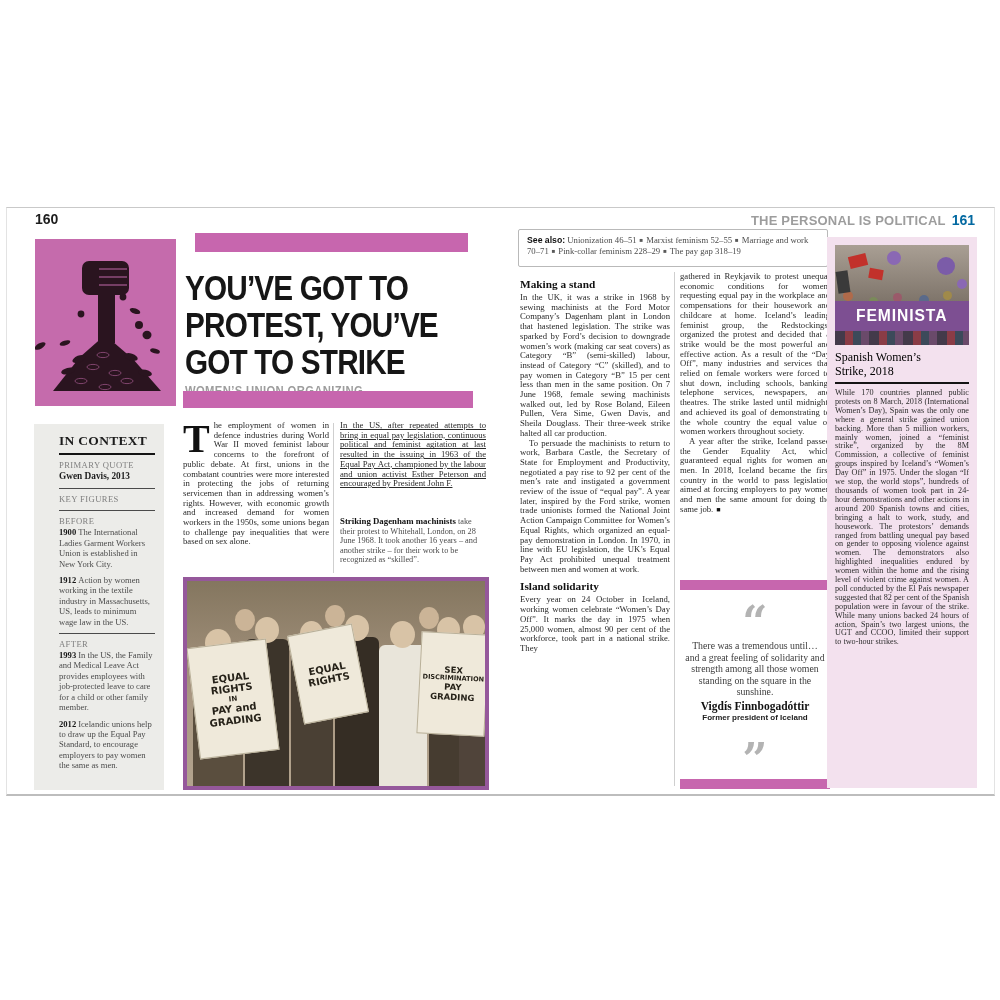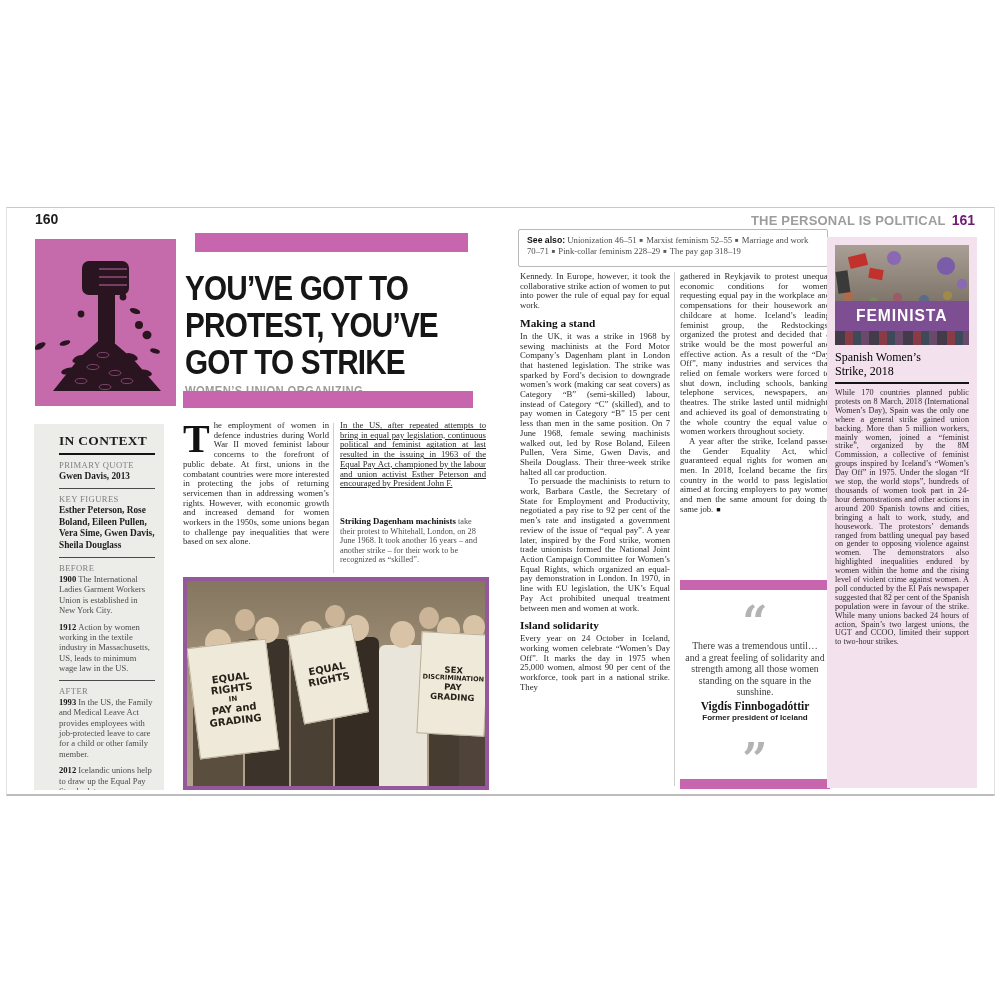--- a/index.html
+++ b/index.html
@@ -67,21 +67,21 @@
                 background:linear-gradient(#8d7e6b,#a4937c 55%,#8f markers 0);background:linear-gradient(#84765f,#a89681 55%,#b3a48e);}
   .head{position:absolute;border-radius:50%;background:#d8c3a6;}
   .coat{position:absolute;border-radius:6px 6px 0 0;background:#463c30;}
   .coat.light{background:#e9e5da;}
   .sign{position:absolute;background:#efe9da;border:1px solid #b9b099;color:#262219;
         font-family:"DejaVu Sans",sans-serif;font-weight:700;text-align:center;
         display:flex;flex-direction:column;justify-content:center;}
   .sign div{line-height:1.15;}
   
   .hdr-gray{font-family:"Liberation Sans",sans-serif;font-weight:700;font-size:13px;color:#9d9d9d;letter-spacing:.2px;}
-  .hdr-num{font-family:"Liberation Sans",sans-serif;font-weight:700;font-size:14px;color:#701a75;margin-left:6px;text-align:right;}
+  .hdr-num{font-family:"Liberation Sans",sans-serif;font-weight:700;font-size:14px;color:#0369a1;margin-left:6px;text-align:right;}
 </style>
 </head>
 <body>
 
 <div id="stage">
   <div id="spread"></div>
 
   <div class="abs pagenum" style="left:35px;top:211px;">160</div>
 
   <div class="abs" style="left:35px;top:239px;width:141px;height:167px;">
@@ -130,21 +130,20 @@
   </div>
   <div class="abs bar" style="left:183px;top:391px;width:290px;height:17px;"></div>
 
   <div id="incontext" class="abs" style="left:34px;top:424px;width:130px;height:366px;">
     <h2>IN CONTEXT</h2>
     <div class="ic-rule-heavy"></div>
     <div class="ic-label">PRIMARY QUOTE</div>
     <div class="ic-strong">Gwen Davis, 2013</div>
     <div class="ic-rule"></div>
     <div class="ic-label">KEY FIGURES</div>
-    <div class="ic-strong">Esther Peterson, Rose Boland, Eileen Pullen, Vera Sime, Gwen Davis, Sheila Douglass</div>
     <div class="ic-rule"></div>
     <div class="ic-label">BEFORE</div>
     <div class="ic-event"><b>1900</b><span>The International Ladies Garment Workers Union is established in New York City.</span></div>
     <div class="ic-event"><b>1912</b><span>Action by women working in the textile industry in Massachusetts, US, leads to minimum wage law in the US.</span></div>
     <div class="ic-rule"></div>
     <div class="ic-label">AFTER</div>
     <div class="ic-event"><b>1993</b><span>In the US, the Family and Medical Leave Act provides employees with job-protected leave to care for a child or other family member.</span></div>
     <div class="ic-event"><b>2012</b><span>Icelandic unions help to draw up the Equal Pay Standard, to encourage employers to pay women the same as men.</span></div>
   </div>
 
@@ -199,21 +198,20 @@
   <div class="abs" style="left:520px;top:211px;width:455px;text-align:right;">
     <span class="hdr-gray">THE PERSONAL IS POLITICAL</span><span class="hdr-num">161</span>
   </div>
 
   <div id="seealso" class="abs" style="left:518px;top:229px;width:310px;height:38px;">
     <b>See also:</b>
     <span>Unionization 46–51</span><span class="sq">■</span><span>Marxist feminism 52–55</span><span class="sq">■</span><span>Marriage and work 70–71</span><span class="sq">■</span><span>Pink-collar feminism 228–29</span><span class="sq">■</span><span>The pay gap 318–19</span>
   </div>
 
   <div class="abs col" style="left:520px;top:272px;width:150px;height:516px;">
-    <p>Kennedy. In Europe, however, it took the collaborative strike action of women to put into power the rule of equal pay for equal work.</p>
     <div class="subhead">Making a stand</div>
     <p>In the UK, it was a strike in 1968 by sewing machinists at the Ford Motor Company’s Dagenham plant in London that hastened legislation. The strike was sparked by Ford’s decision to downgrade women’s work (making car seat covers) as Category “B” (semi-skilled) labour, instead of Category “C” (skilled), and to pay women in Category “B” 15 per cent less than men in the same position. On 7 June 1968, female sewing machinists walked out, led by Rose Boland, Eileen Pullen, Vera Sime, Gwen Davis, and Sheila Douglass. Their three-week strike halted all car production.</p>
     <p class="ind">To persuade the machinists to return to work, Barbara Castle, the Secretary of State for Employment and Productivity, negotiated a pay rise to 92 per cent of the men’s rate and instigated a government review of the issue of “equal pay”. A year later, inspired by the Ford strike, women trade unionists formed the National Joint Action Campaign Committee for Women’s Equal Rights, which organized an equal-pay demonstration in London. In 1970, in line with EU legislation, the UK’s Equal Pay Act prohibited unequal treatment between men and women at work.</p>
     <div class="subhead">Island solidarity</div>
     <p>Every year on 24 October in Iceland, working women celebrate “Women’s Day Off”. It marks the day in 1975 when 25,000 women, almost 90 per cent of the workforce, took part in a national strike. They</p>
   </div>
   <div class="abs colrule" style="left:674px;top:272px;height:514px;"></div>
 
   <div class="abs col" style="left:680px;top:272px;width:150px;height:300px;">
     <p>gathered in Reykjavik to protest unequal economic conditions for women, requesting equal pay in the workplace and compensations for their housework and childcare at home. Iceland’s leading feminist group, the Redstockings, organized the protest and decided that a strike would be the most powerful and effective action. As a result of the “Day Off”, many industries and services that relied on female workers were forced to shut down, including schools, banking, telephone services, newspapers, and theatres. The strike lasted until midnight, and achieved its goal of demonstrating to the whole country the equal value of women workers throughout society.</p>

